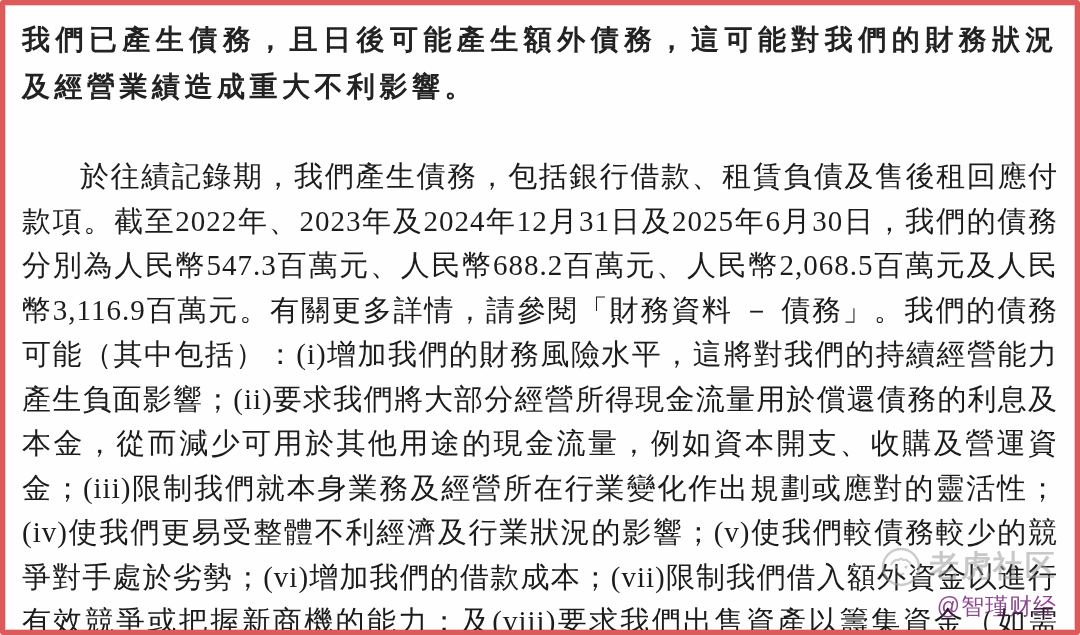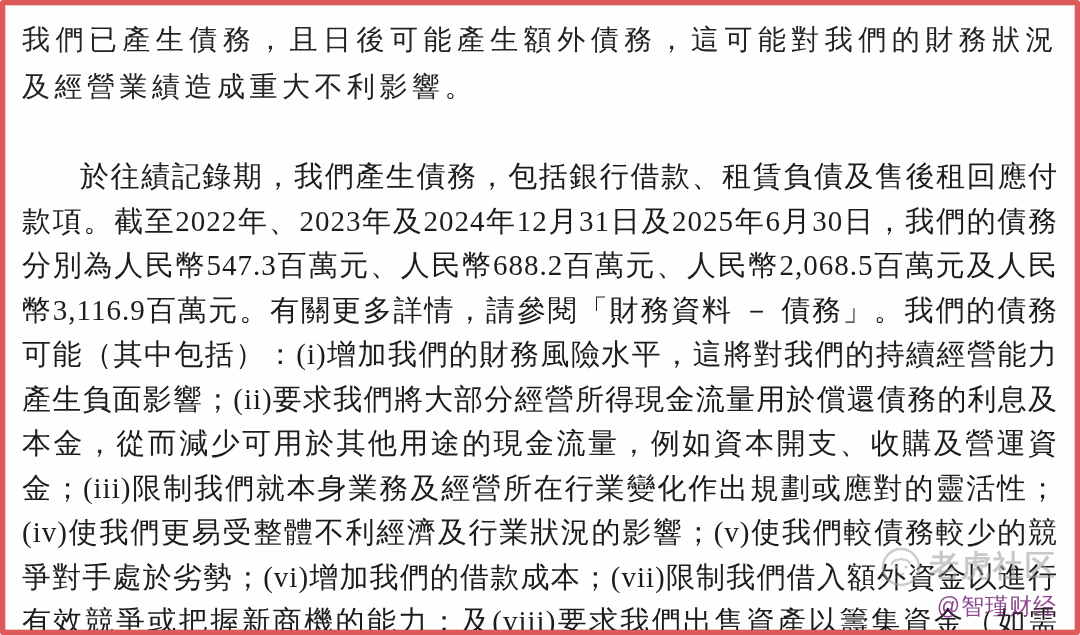--- a/index.html
+++ b/index.html
@@ -17,21 +17,21 @@
     border-radius: 3px;
     box-shadow: inset 0 0 0 1px #f3c7c7;
     overflow: hidden;
     font-family: "Liberation Serif", "DejaVu Serif", serif;
     color: #1e1e1e;
   }
   .heading {
     margin: 11px 0 0 0;
     padding: 0 17px;
     font-family: "Liberation Sans", "DejaVu Sans", sans-serif;
-    font-weight: 400;
+    font-weight: 700;
     font-size: 28px;
     line-height: 47px;
     letter-spacing: 4.5px;
     text-align: justify;
     color: #222222;
   }
   .body-paragraph {
     margin: 44px 0 0 0;
     padding: 0 17px;
     font-family: "Liberation Serif", "DejaVu Serif", serif;

